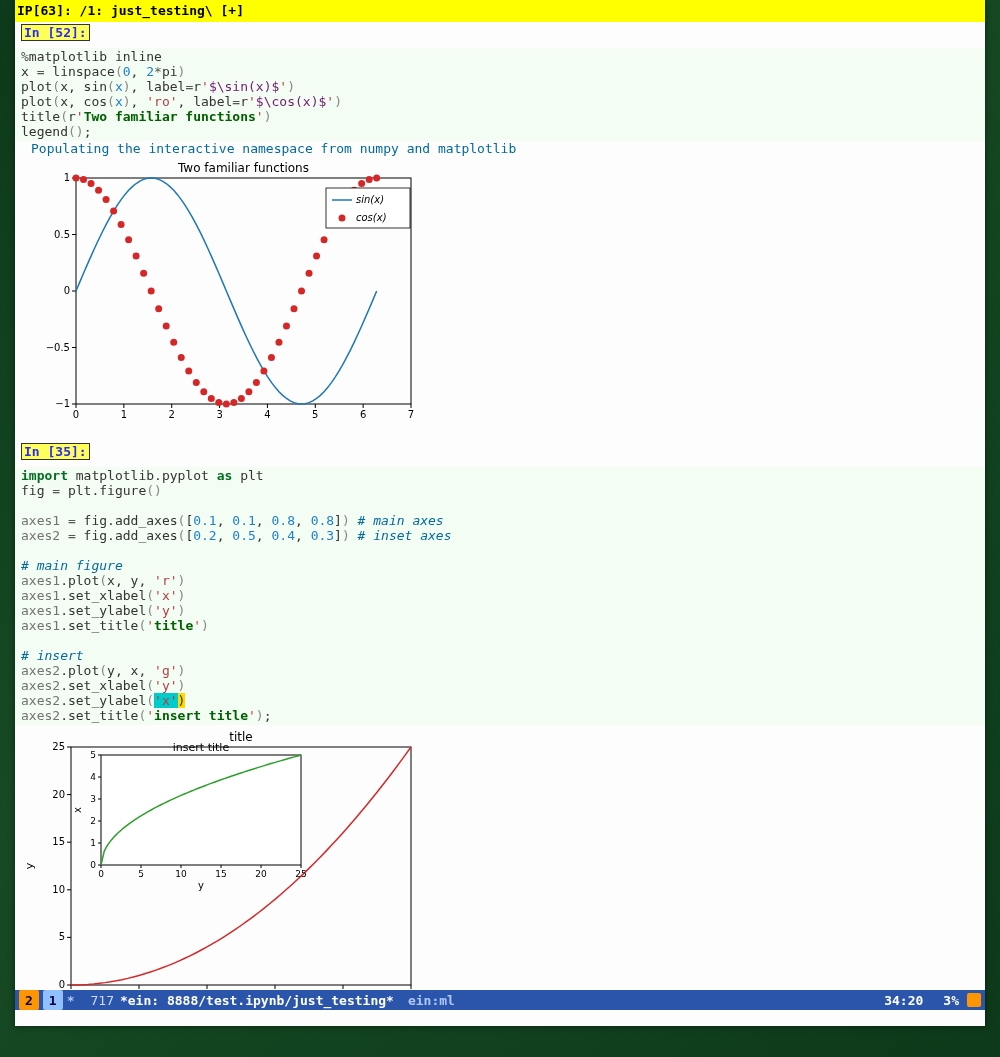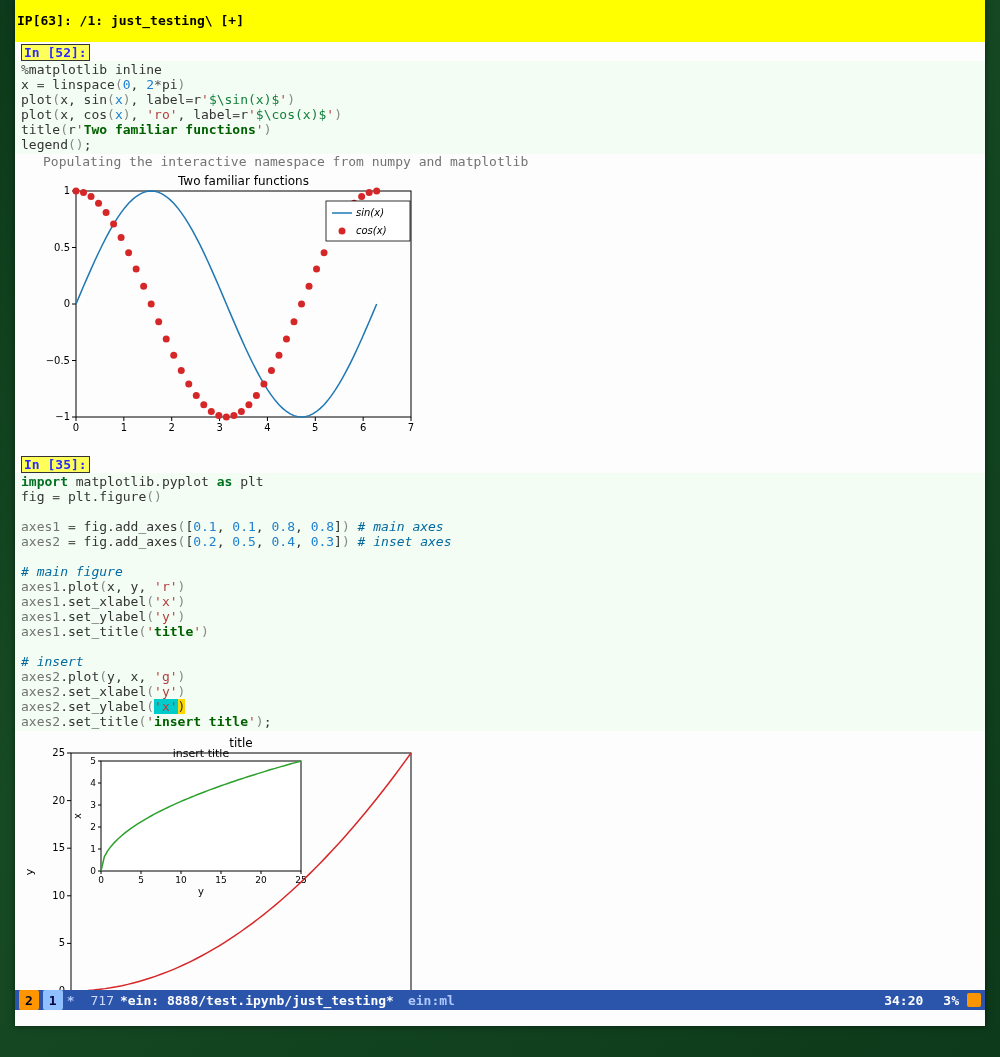--- a/index.html
+++ b/index.html
@@ -32,57 +32,56 @@
     display: flex;
     flex-direction: column;
     box-shadow: 0 0 6px rgba(0,0,0,0.5);
   }
   .tabbar {
     background: #ffff00;
     color: #000;
     font-weight: bold;
     height: 16px;
     line-height: 16px;
-    padding: 13px 2px;
+    padding: 3px 2px;
     font-size: 13px;
   }
   .content {
     flex: 1;
     overflow: hidden;
     background: #fdfdfd;
   }
   .prompt {
     display: inline-block;
     background: #ffff5a;
     color: #2a2aff;
     font-weight: bold;
     padding: 0 2px;
-    margin: 2px 0 0 6px;
+    margin: 2px 0 7px 6px;
     border: 1px solid #333;
   }
   .codeblock {
     background: #f3fdf3;
     padding: 1px 6px 2px 6px;
     white-space: pre;
     line-height: 15px;
     color: #333;
   }
   .output-text {
-    padding: 0 6px;
+    padding: 0 16px;
     white-space: pre;
     line-height: 15px;
-    color: #737373;
-    margin-left: 22px;
+    color: #0369a1;
   }
   
   .s-kw   { color: #007020; font-weight: bold; }   
   .s-num  { color: #2080d0; }
   .s-op   { color: #555; }
   .s-str  { color: #b04040; }
-  .s-str2 { color: #15803d; }
+  .s-str2 { color: #701a75; }
   .s-var  { color: #737373; }
   .s-com  { color: #0369a1; font-style: italic; }
   .s-paren{ color: #888; }
   .s-fn   { color: #006000; font-weight: bold; }
   .cursor-yellow { background: #ffd700; }
   .cursor-cyan { background: #00cccc; }
   
   .plot {
     background: #fdfdfd;
     margin-left: 6px;

